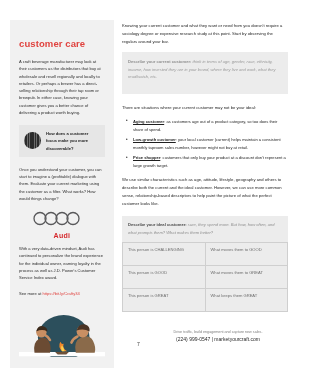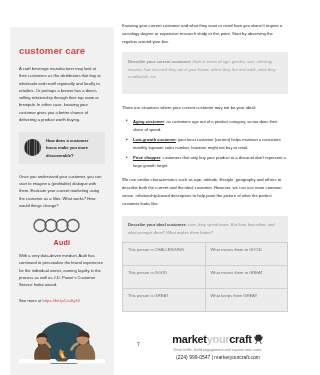--- a/index.html
+++ b/index.html
@@ -6,21 +6,21 @@
   html, body {
     width: 300px; height: 375px;
     background: #ffffff;
     font-family: "Liberation Sans", sans-serif;
     overflow: hidden;
   }
   .page { position: relative; width: 300px; height: 375px; background: #fff; }
 
   
   .sidebar {
-    position: absolute; left: 10px; top: 27px;
+    position: absolute; left: 10px; top: 20px;
     width: 104px; height: 348px;
     background: #f1f1f1;
     padding: 18px 9px 0 9px;
   }
   .side-title {
     color: #e0433f;
     font-size: 9.5px;
     font-weight: bold;
     letter-spacing: 0.1px;
     margin-bottom: 9px;
@@ -300,24 +300,18 @@
         <td>What keeps them GREAT</td>
       </tr>
     </tbody>
       </table>
   </div>
 
   <div class="footer">
     <div class="page-num">7</div>
 
     <div class="brand">
-      <div class="brand-logo"><span>market</span><span class="yc">your</span><span>craft</span><svg class="brand-badge" viewBox="0 0 24 24">
-            <circle cx="12" cy="10" r="7" fill="#2f2f2f"></circle>
-            <path d="M4 9 q1 7 7 8" stroke="#2f2f2f" stroke-width="2.5" fill="none" stroke-linecap="round"></path>
-            <path d="M20 9 q-1 7-7 8" stroke="#2f2f2f" stroke-width="2.5" fill="none" stroke-linecap="round"></path>
-            <path d="M9 18 l-3 5 M15 18 l3 5" stroke="#2f2f2f" stroke-width="2" stroke-linecap="round"></path>
-          </svg></div>
       <div class="brand-tag">Drive traffic, build engagement and capture new sales.</div>
       <div class="brand-contact">(224) 999-0547 | marketyourcraft.com</div>
     </div>
   </div>
 
 </div>
 
 </body></html>

